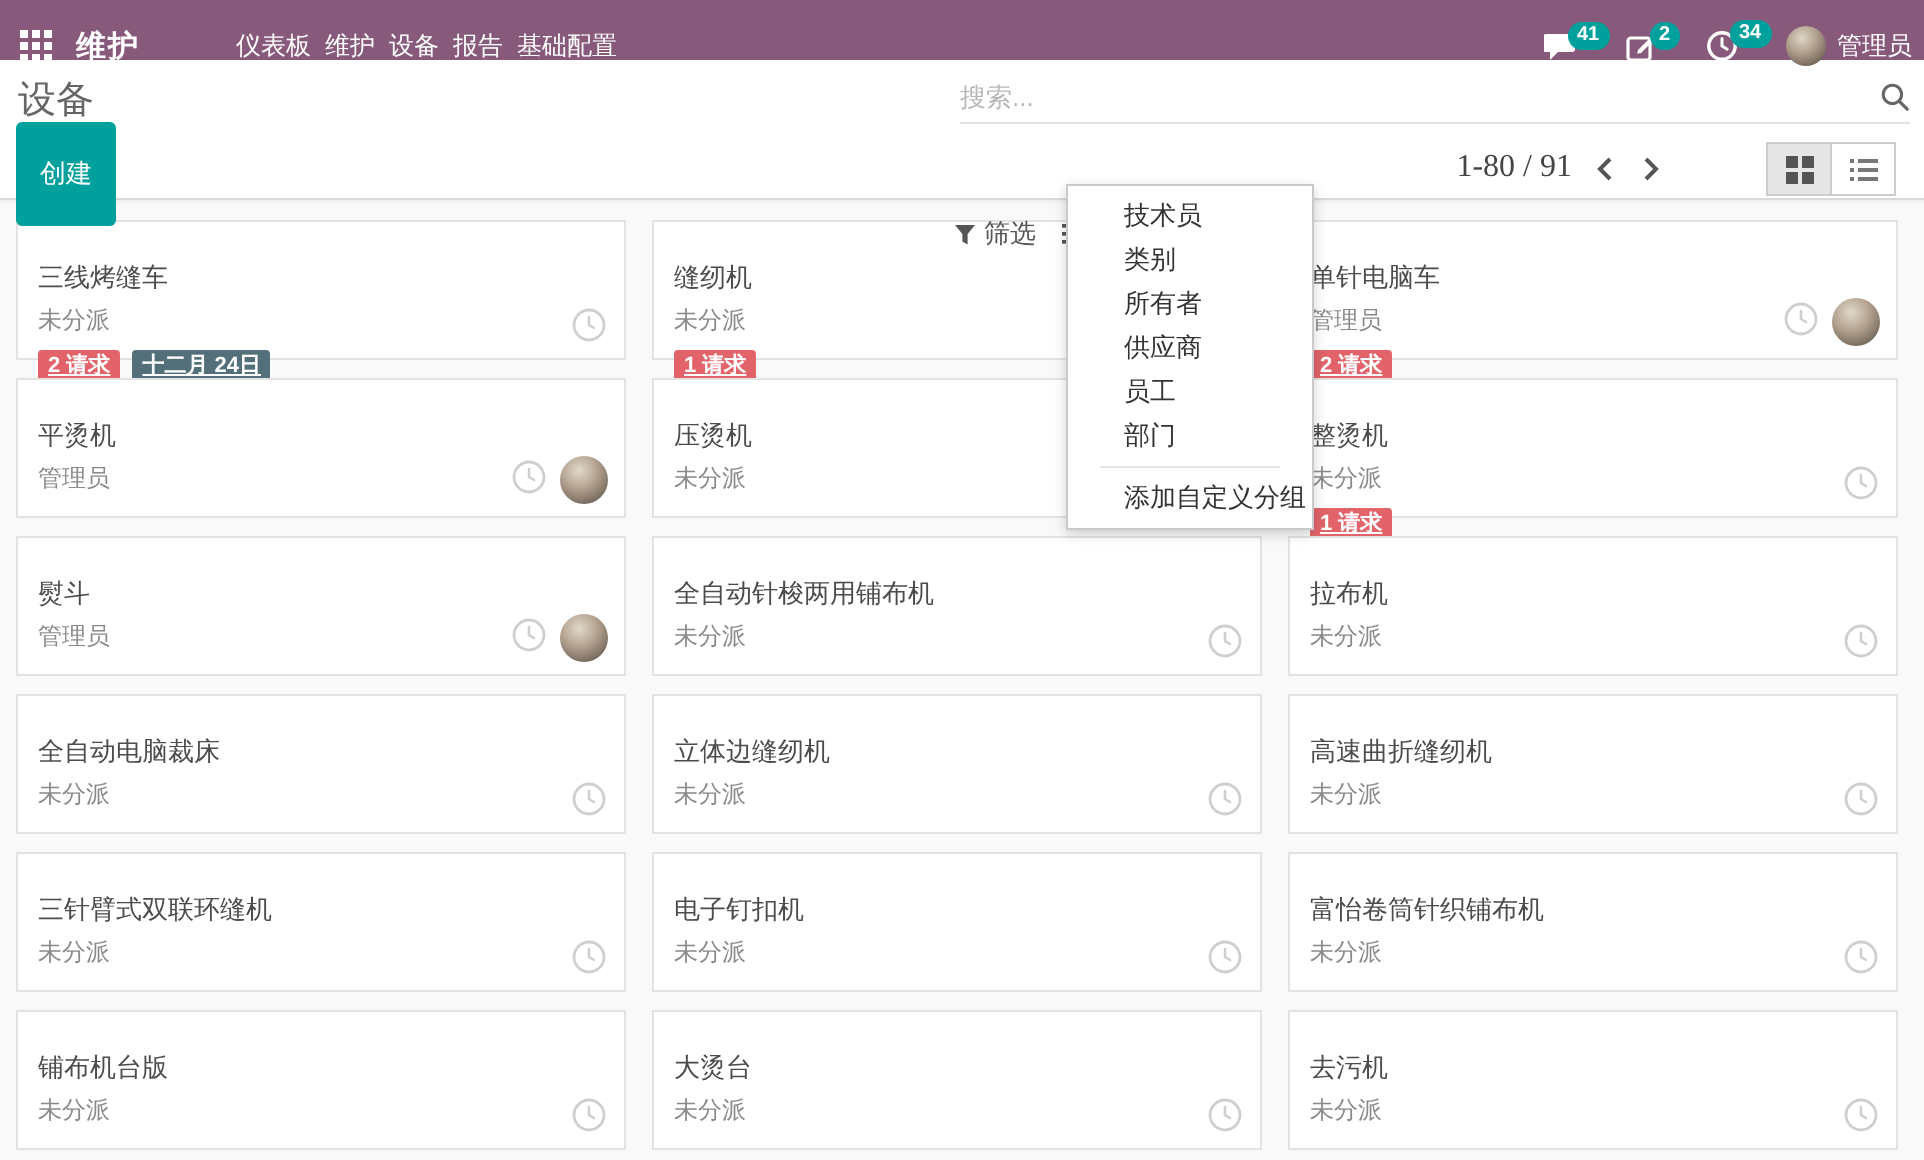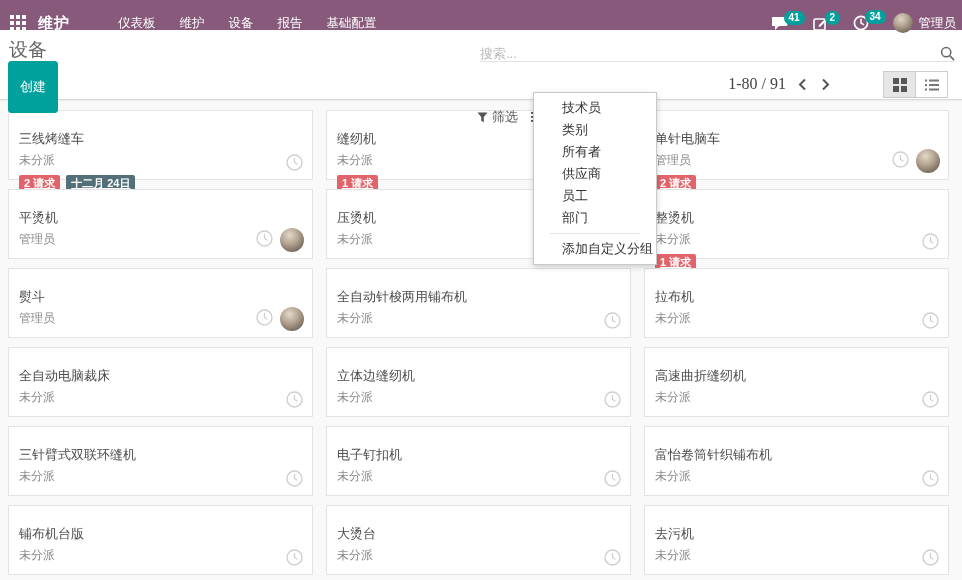--- a/index.html
+++ b/index.html
@@ -4,37 +4,37 @@
 <style>
   * { margin:0; padding:0; box-sizing:border-box; }
   html,body { width:962px; height:580px; overflow:hidden;
     font-family:"Liberation Sans","DejaVu Sans",sans-serif; background:#f9f9f9; }
 
   
   .topbar { height:30px; background:var(--topbar,#875A7B); display:flex; align-items:center;
     color:#fff; padding:16px 6px 0 8px; position:relative; z-index:30; }
   .apps-icon { width:18px; height:18px; margin:0 10px 0 2px; cursor:pointer; display:flex; align-items:center; }
   .brand { font-size:15px; font-weight:bold; margin-right:48px; letter-spacing:1px; cursor:pointer; }
-  .top-menus { display:flex; gap:24px; font-size:12.5px; }
+  .top-menus { display:flex; gap:7px; font-size:12.5px; }
   .top-menus a { color:#fff; text-decoration:none; cursor:pointer; }
   .systray { margin-left:auto; display:flex; align-items:center; gap:24px; }
   .tray-item { position:relative; cursor:pointer; display:flex; align-items:center; }
   .pill { position:absolute; left:12px; top:-5px; background:var(--accent,#00A09D); color:#fff;
     font-size:10px; font-weight:bold; border-radius:8px; padding:1px 5px; line-height:12px; }
   .user-menu { display:flex; align-items:center; gap:6px; cursor:pointer; }
   .avatar { width:20px; height:20px; border-radius:50%;
     background:radial-gradient(circle at 40% 30%, #ded5c6 0%, #b3a18f 40%, #7a6c60 75%, #57504a 100%); }
   .user-name { font-size:12.5px; }
 
   
   .cp { position:relative; height:70px; background:#fff; border-bottom:1px solid #d9d9d9;
     box-shadow:0 1px 2px rgba(0,0,0,.06); z-index:5; }
   .cp-title { position:absolute; left:9px; top:7px; font-size:19px; font-weight:normal; color:#666; }
   .searchbox { position:absolute; left:480px; top:6px; width:475px; border-bottom:1px solid #e2e2e2;
-    display:flex; align-items:flex-end; height:26px; }
+    display:flex; align-items:center; height:26px; }
   .searchbox input { flex:1; border:none; outline:none; font-size:13px; color:#444; background:transparent; }
   .searchbox input::placeholder { color:#b8b8b8; }
   .btn-create { position:absolute; left:8px; top:31px; background:var(--accent,#00A09D); color:#fff;
     border:1px solid var(--accent,#00A09D); font-size:13px; padding:16px 11px; border-radius:3px; cursor:pointer; }
   .cp-filters { position:absolute; left:477px; top:45px; display:flex; gap:13px; align-items:center;margin-top:33px; }
   .cp-filter-btn { display:flex; align-items:center; gap:4px; font-size:13px; color:#555; cursor:pointer;
     background:none; border:none; }
   .star-glyph { color:#555; font-size:12px; }
   .pager { position:absolute; right:130px; top:45px; display:flex; align-items:center; gap:10px; }
   .pager-range { font-size:16px; color:#444; cursor:pointer;font-family:Liberation Serif, serif; }

